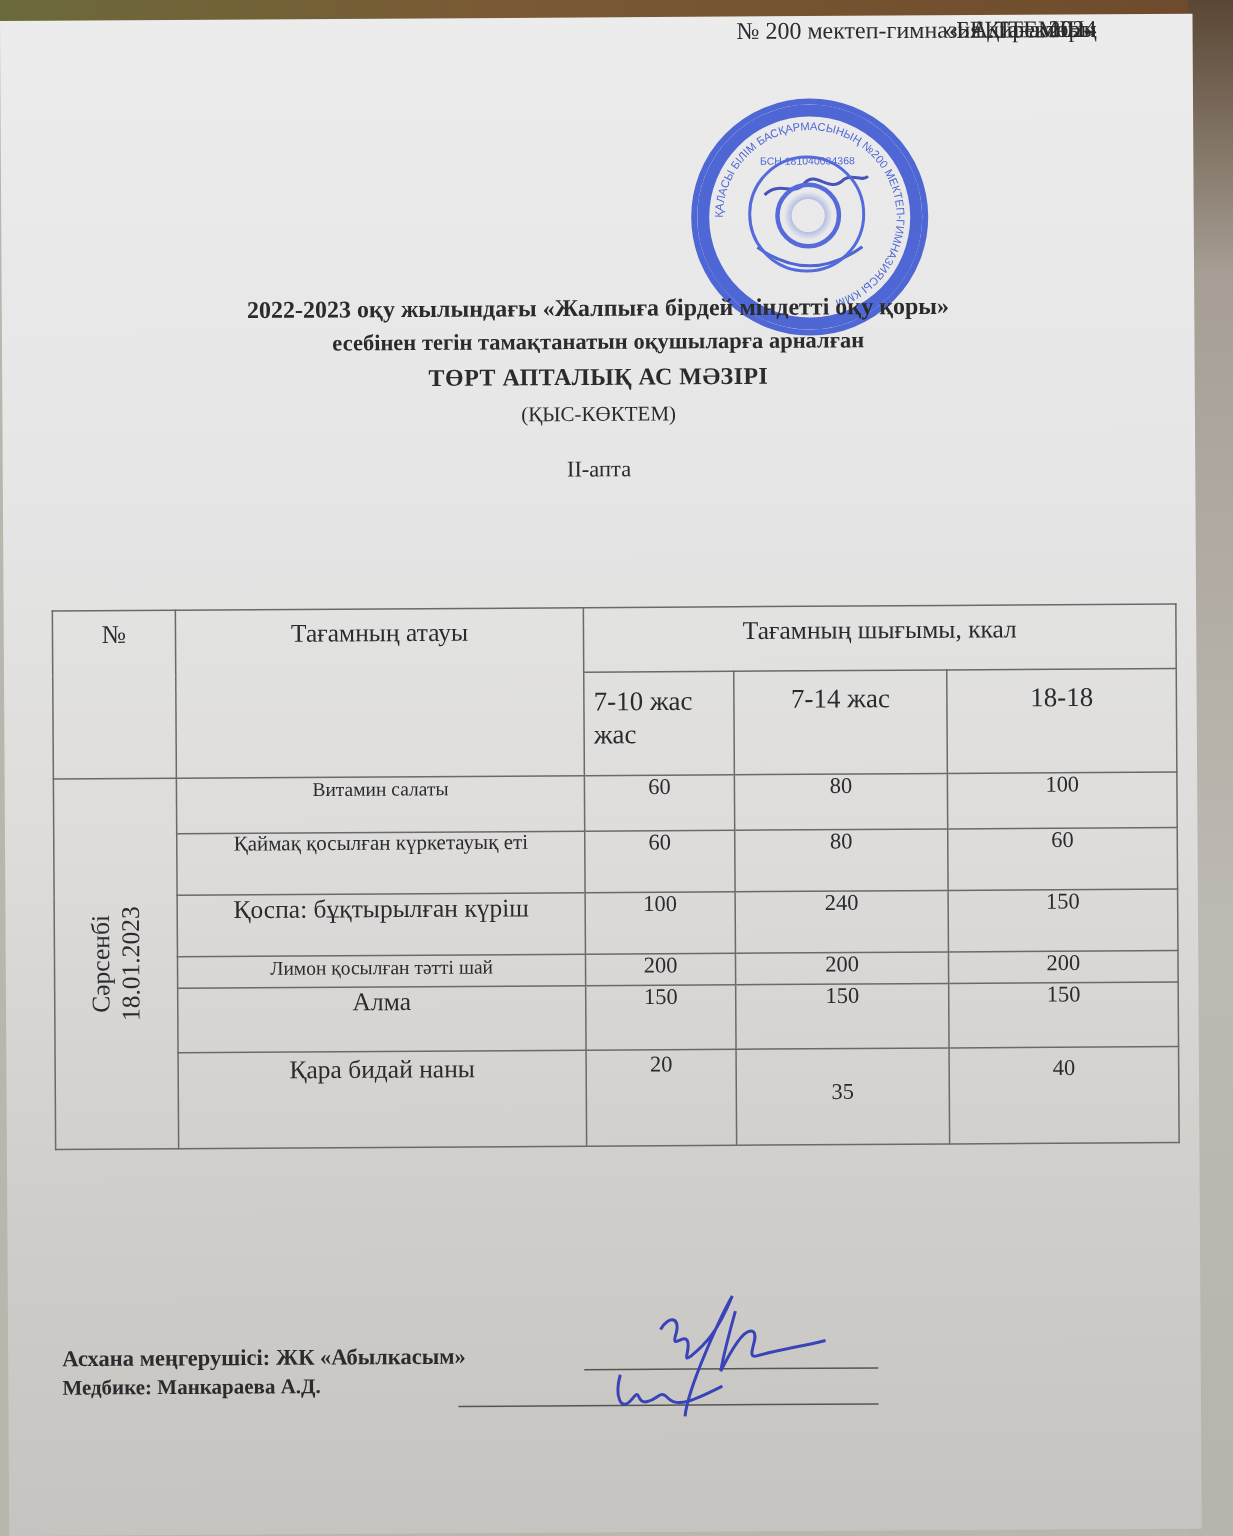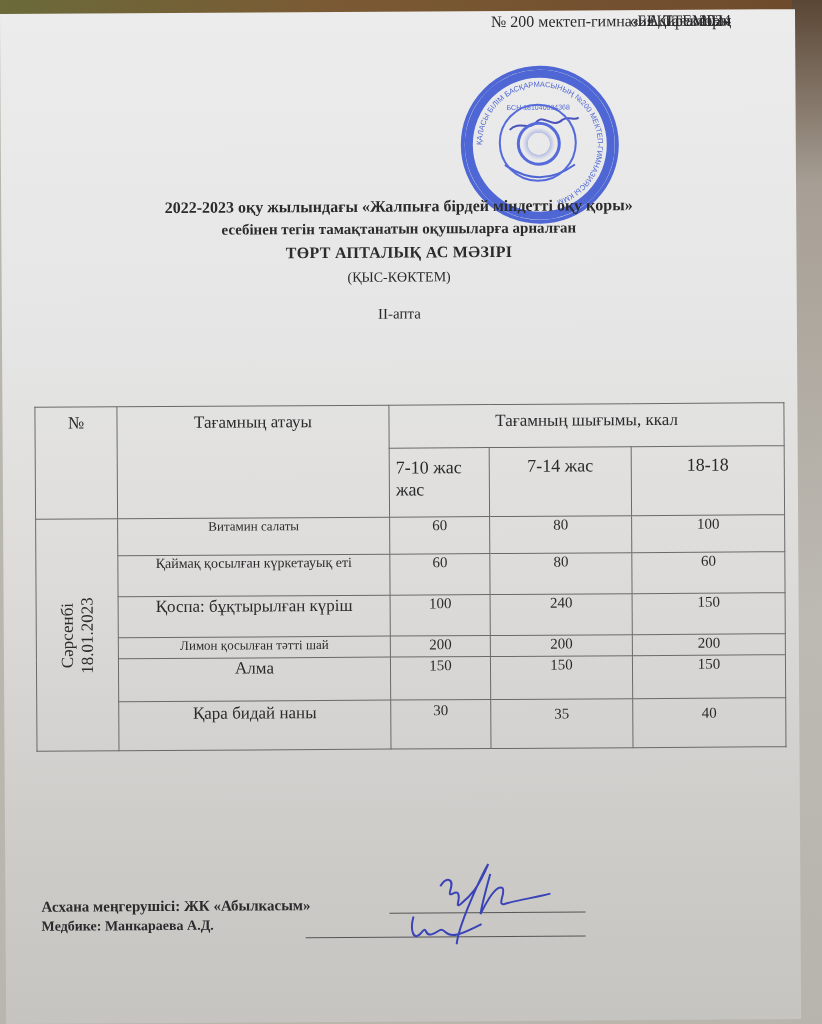--- a/index.html
+++ b/index.html
@@ -175,22 +175,22 @@
       <td class="num">200</td>
     </tr>
     <tr class="r5">
       <td class="dish lg" style="font-weight:normal">Алма</td>
       <td class="num">150</td>
       <td class="num">150</td>
       <td class="num">150</td>
     </tr>
     <tr class="r6">
       <td class="dish lg" style="padding-top:2px">Қара бидай наны</td>
-      <td class="num" style="padding-top:2px">30</td>
-      <td class="num" style="padding-top:6px">35</td>
+      <td class="num" style="padding-top:2px">20</td>
+      <td class="num" style="padding-top:21px">35</td>
       <td class="num" style="padding-top:6px">40</td>
     </tr>
   </tbody>
     </table>
 
   <div class="abs sign sign1">Асхана меңгерушісі: ЖК «Абылкасым»</div>
   <div class="abs sign sign2">Медбике:  Манкараева А.Д.</div>
   <div class="abs line1"></div>
   <div class="abs line2"></div>
 

